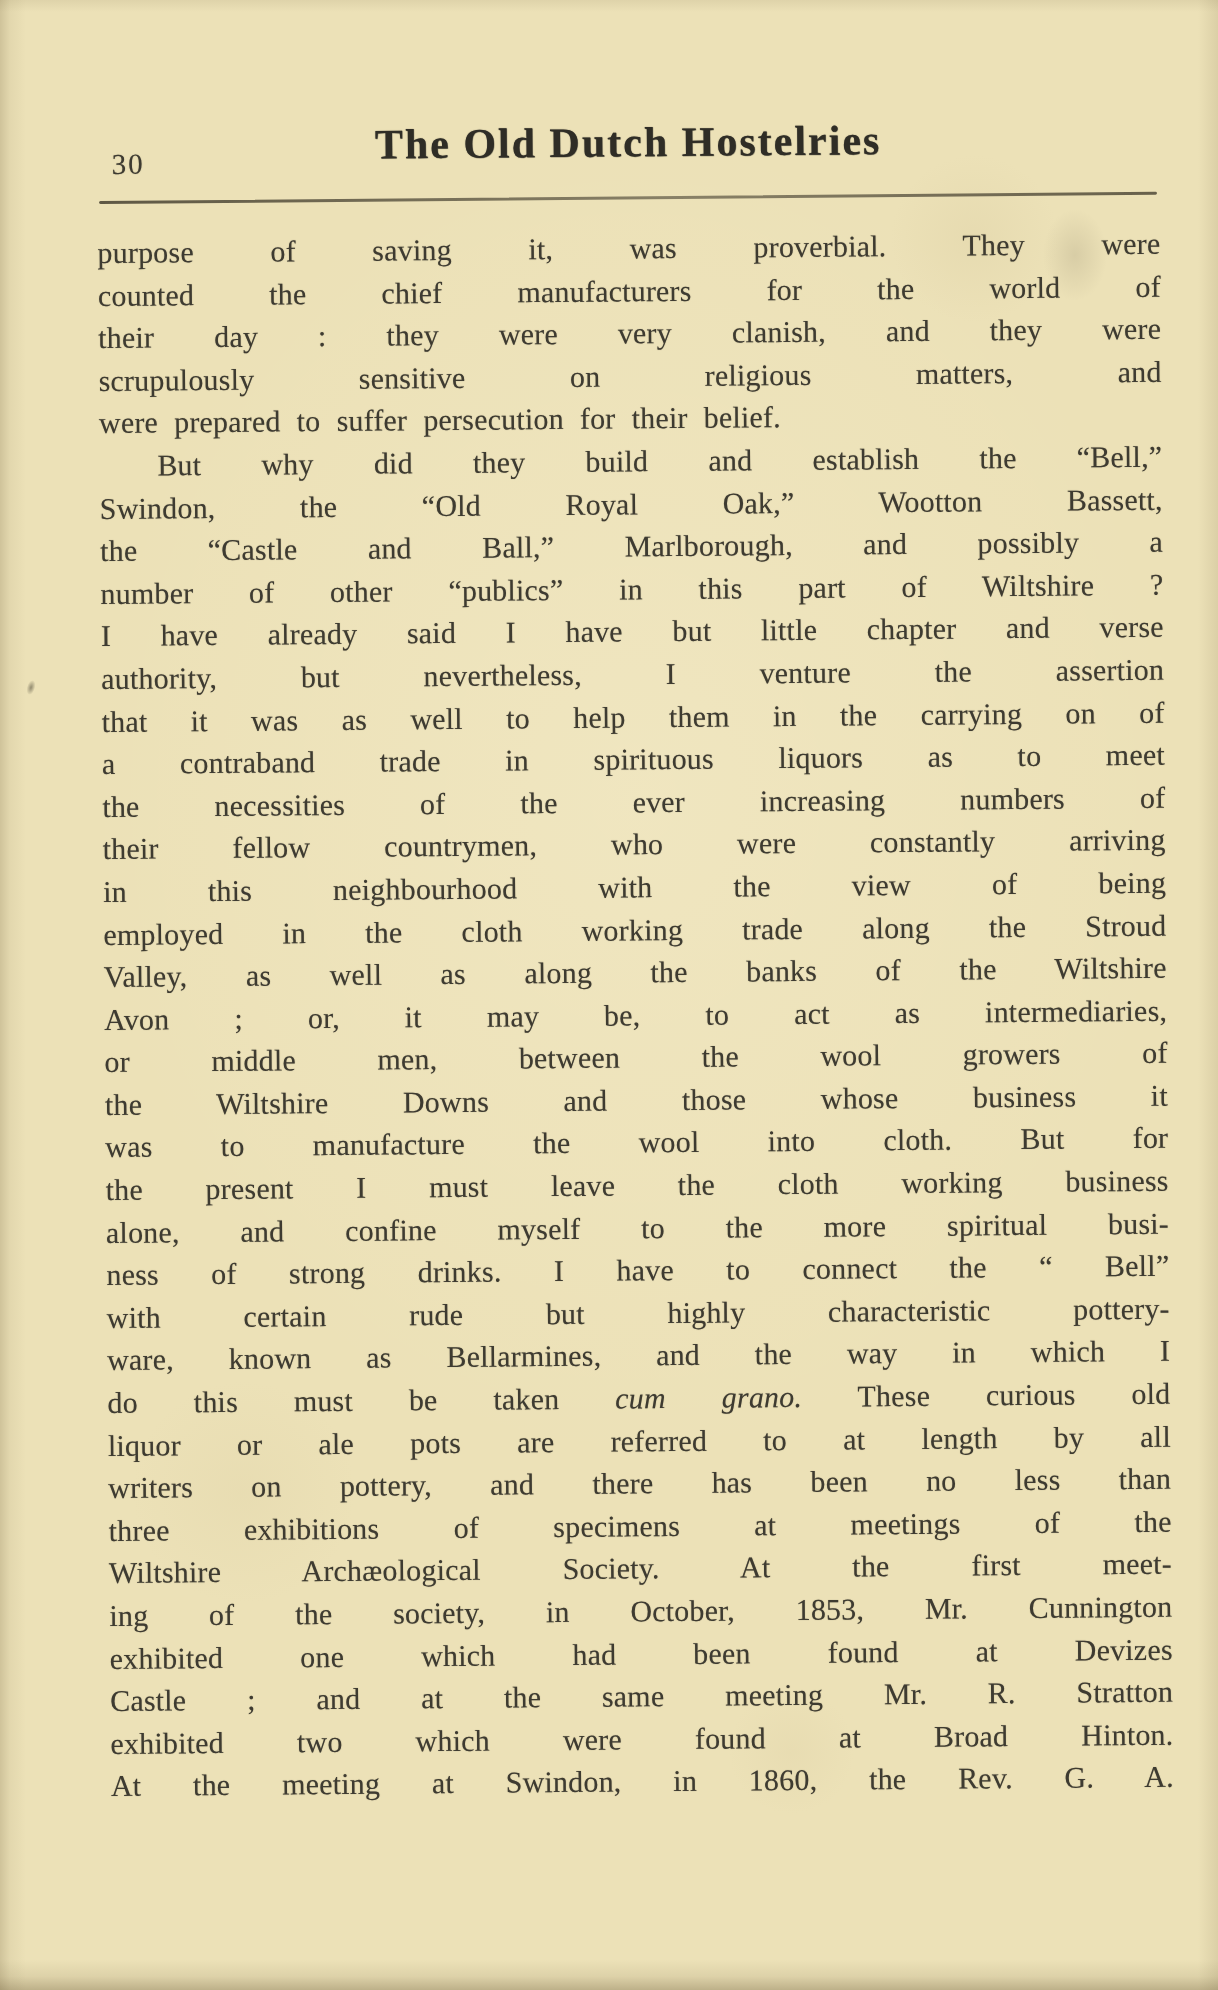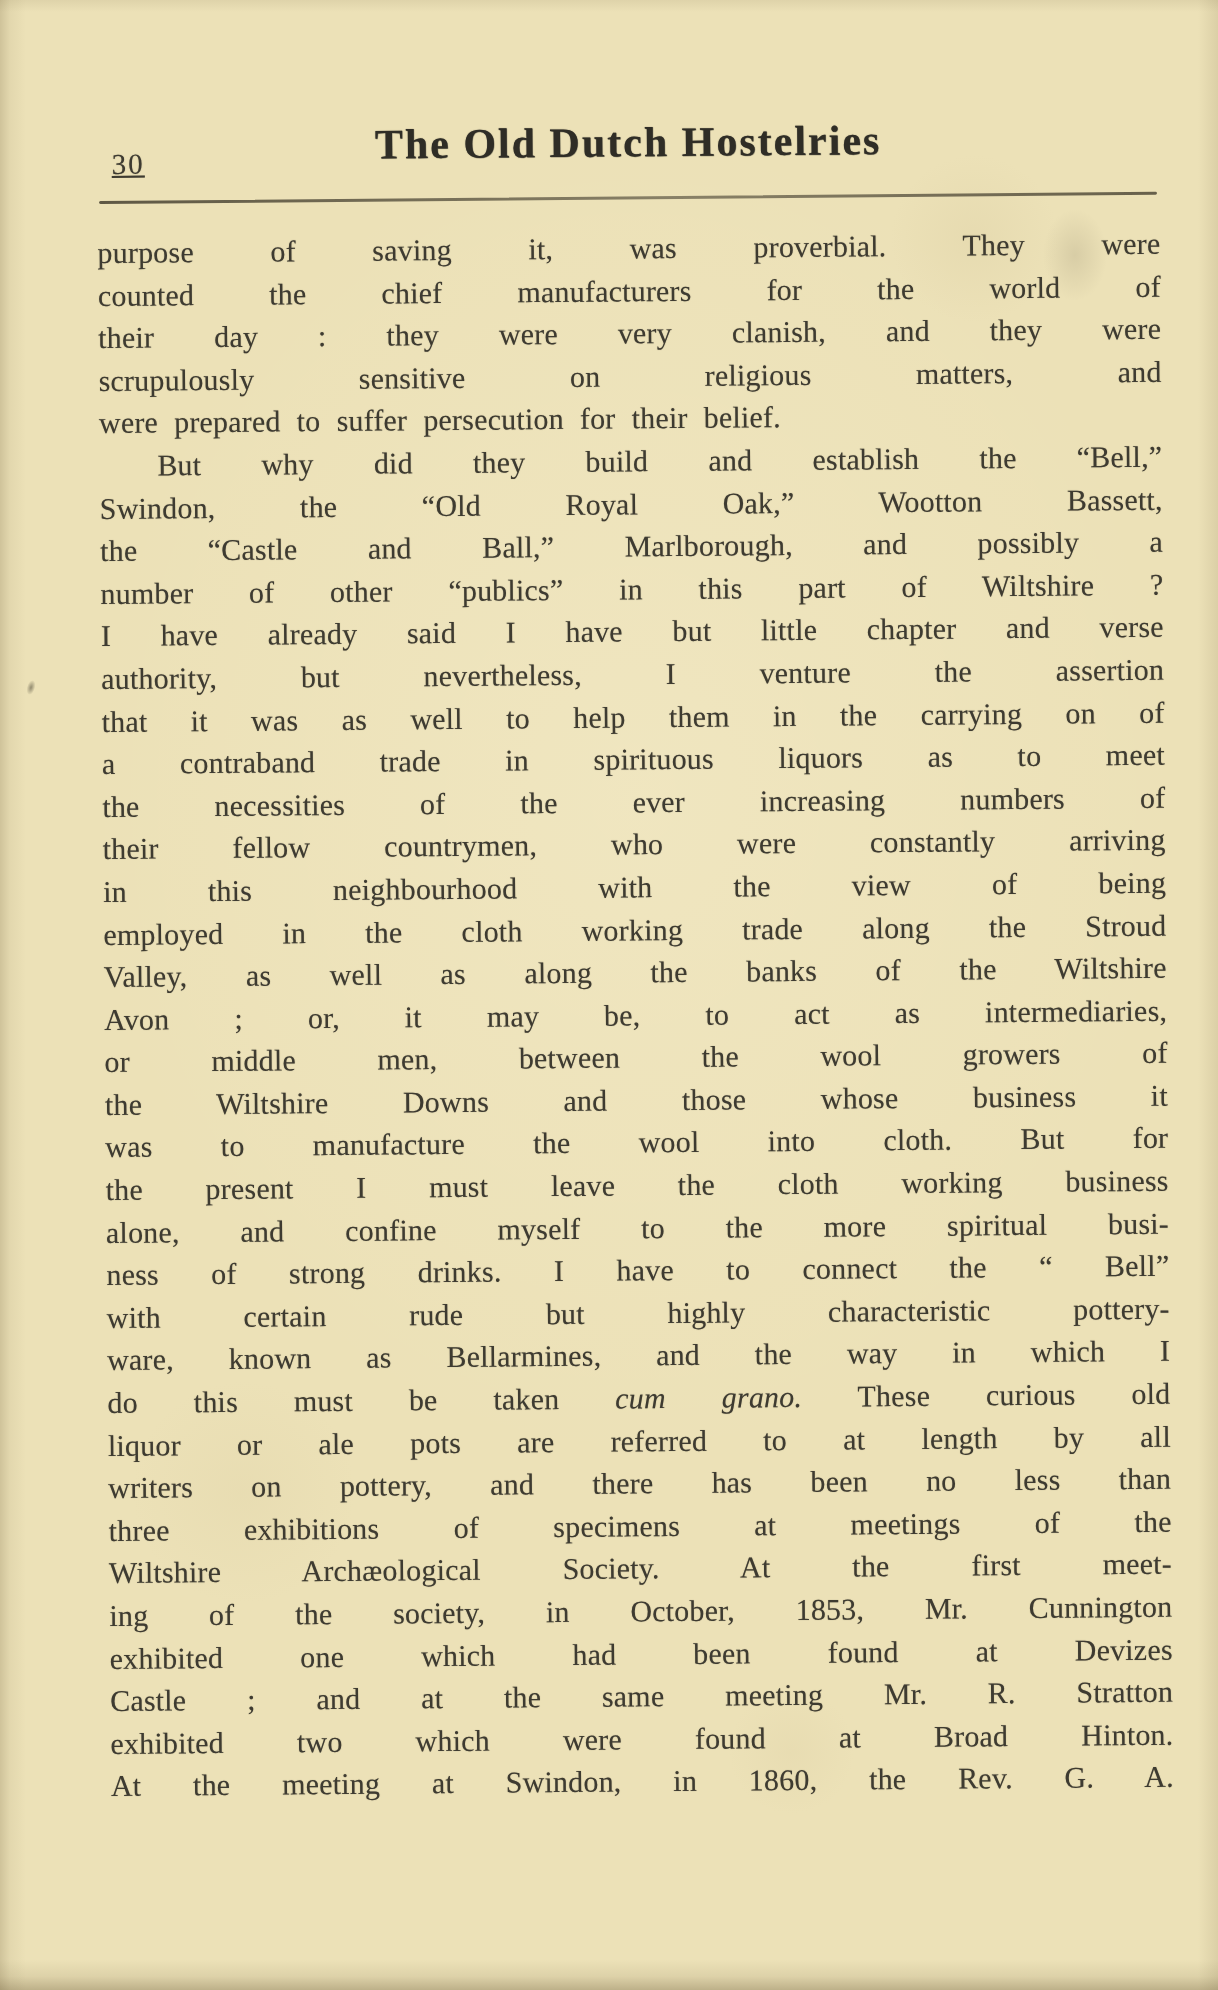--- a/index.html
+++ b/index.html
@@ -38,21 +38,20 @@
     background:radial-gradient(ellipse at center, rgba(70,65,50,0.55), transparent 72%);}
 
   
   .scan{position:absolute;left:0;top:0;width:100%;height:100%;
     transform:rotate(-0.5deg);transform-origin:100px 200px;}
 
   .header-pagenum{
     position:absolute;left:112px;top:148px;
     font-size:29px;color:var(--ink);letter-spacing:2px;
     text-shadow:0 0 1px rgba(62,58,45,0.5);
-    text-decoration:underline;
   }
   .header-title{
     position:absolute;left:97px;top:124px;width:1063px;
     text-align:center;font-size:42px;line-height:1.1;font-weight:bold;
     color:var(--title_ink);letter-spacing:2px;
     text-shadow:0 0 1px rgba(47,45,38,0.65), 0.5px 0.5px 0 rgba(47,45,38,0.35);
   }
   .header-rule{
     position:absolute;left:99px;top:201px;width:1058px;height:3px;border-radius:2px;
     background:linear-gradient(90deg, rgba(70,64,48,0.85), rgba(70,64,48,0.6) 55%, rgba(70,64,48,0.8));

